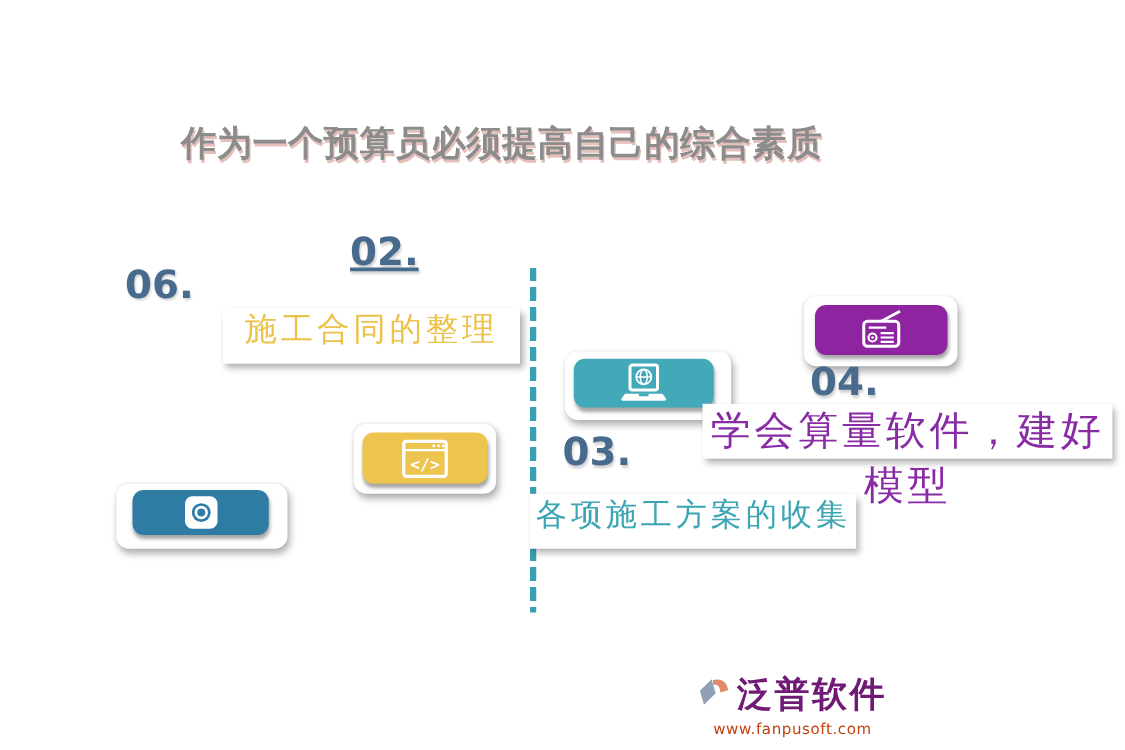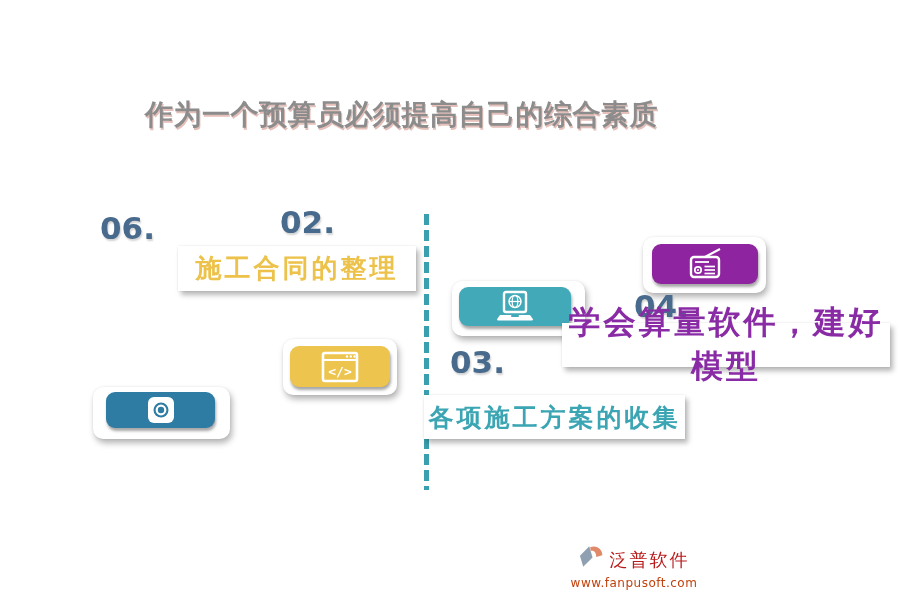--- a/index.html
+++ b/index.html
@@ -16,30 +16,30 @@
     text-shadow:1px 2px 0 rgba(203,128,115,0.5);
     white-space:nowrap;
   }
 
   
   .num{
     position:absolute;font-size:31px;font-weight:bold;color:#476a8d;
     text-shadow:1px 2px 2px rgba(0,0,0,0.18);
   }
   .num-1{left:100px;top:210px;}
-  .num-2{left:280px;top:204px;}
+  .num-2{left:280px;top:184px;text-decoration:underline;}
   .num-3{left:450px;top:344px;}
-  .num-4{left:634px;top:288px;}
+  .num-4{left:648px;top:288px;}
 
   
   .textbox{
     position:absolute;background:#ffffff;
     box-shadow:3px 4px 5px rgba(0,0,0,0.28),0 0 2px rgba(0,0,0,0.10);
-    display:flex;align-items:center;justify-content:center;
-    font-weight:bold;text-align:center;letter-spacing:3px;
+    display:flex;align-items:flex-start;justify-content:center;
+    font-weight:normal;text-align:center;letter-spacing:3px;
   }
   .textbox-1{left:35px;top:324px;width:246px;height:78px;font-size:25px;color:#2f7fa8;flex-direction:column;line-height:1.35;}
   .textbox-2{left:178px;top:246px;width:238px;height:45px;font-size:26px;color:#edc24a;}
   .textbox-3{left:424px;top:395px;width:261px;height:44px;font-size:25px;color:#3ba5b3;}
   .textbox-4{left:562px;top:323px;width:328px;height:44px;font-size:32px;color:#8a2ba6;}
 
   
   .iconcard{
     position:absolute;background:#ffffff;border-radius:10px;
     box-shadow:2px 4px 6px rgba(0,0,0,0.30),0 0 2px rgba(0,0,0,0.08);
@@ -62,21 +62,21 @@
     position:absolute;left:424px;top:214px;width:5px;height:276px;
     background:repeating-linear-gradient(to bottom,#3a9fae 0px,#3a9fae 11px,transparent 11px,transparent 16px);
   }
 
   
   .brand{
     position:absolute;right:8px;bottom:10px;width:160px;
     display:flex;flex-direction:column;align-items:center;
   }
   .brand-row{display:flex;align-items:center;gap:3px;}
-  .brand-name{font-size:18px;font-weight:normal;color:#b91c1c;letter-spacing:2px;white-space:nowrap;}
+  .brand-name{font-size:28px;font-weight:bold;color:#701a75;letter-spacing:2px;white-space:nowrap;}
   .brand-url{font-size:12px;color:#c2410c;margin-top:1px;letter-spacing:0.5px;}
 </style>
 </head>
 <body>
 
 <div class="canvas">
 
   <div class="title">作为一个预算员必须提高自己的综合素质</div>
 
   <div class="divider"></div>

